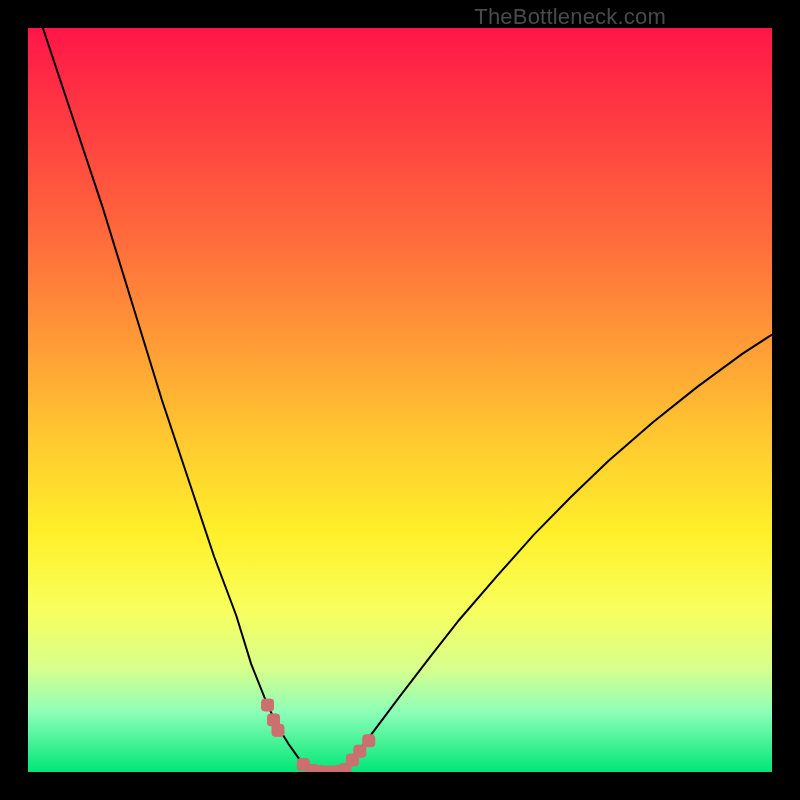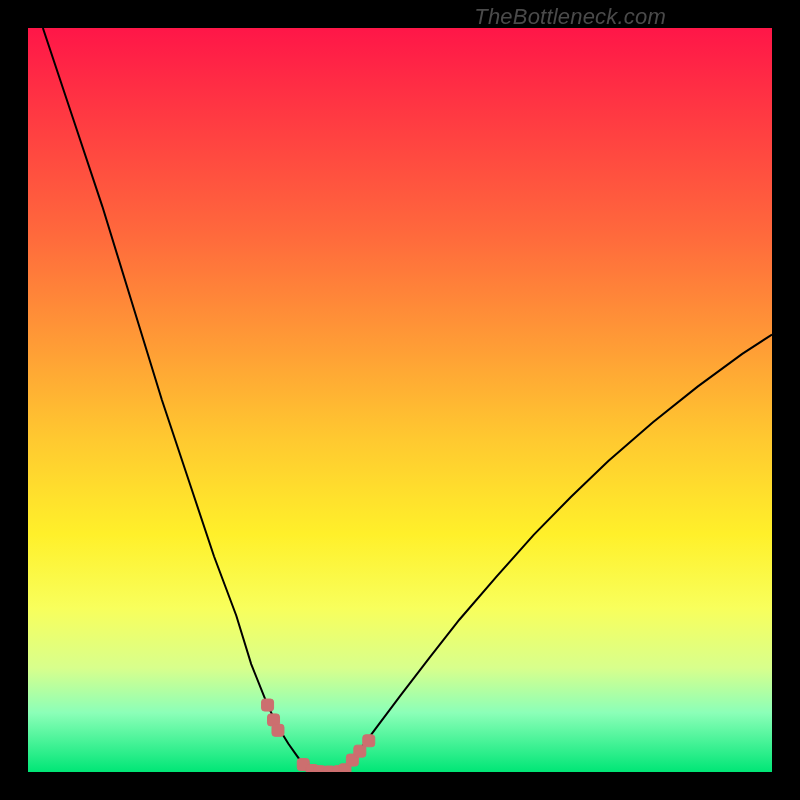--- a/index.html
+++ b/index.html
@@ -11,21 +11,20 @@
     font-family: Arial, Helvetica, sans-serif;
     overflow: hidden;
   }
   .frame {
     position: absolute;
     top: 0;
     left: 0;
     width: 676px;
     height: 800px;
     background: #000;
-    font-style: italic;
   }
   .plot-area {
     position: absolute;
     top: 28px;
     left: 28px;
     width: 744px;
     height: 744px;
     background: linear-gradient(to bottom,
       #ff1648 0%,
       #ff3a42 12%,

